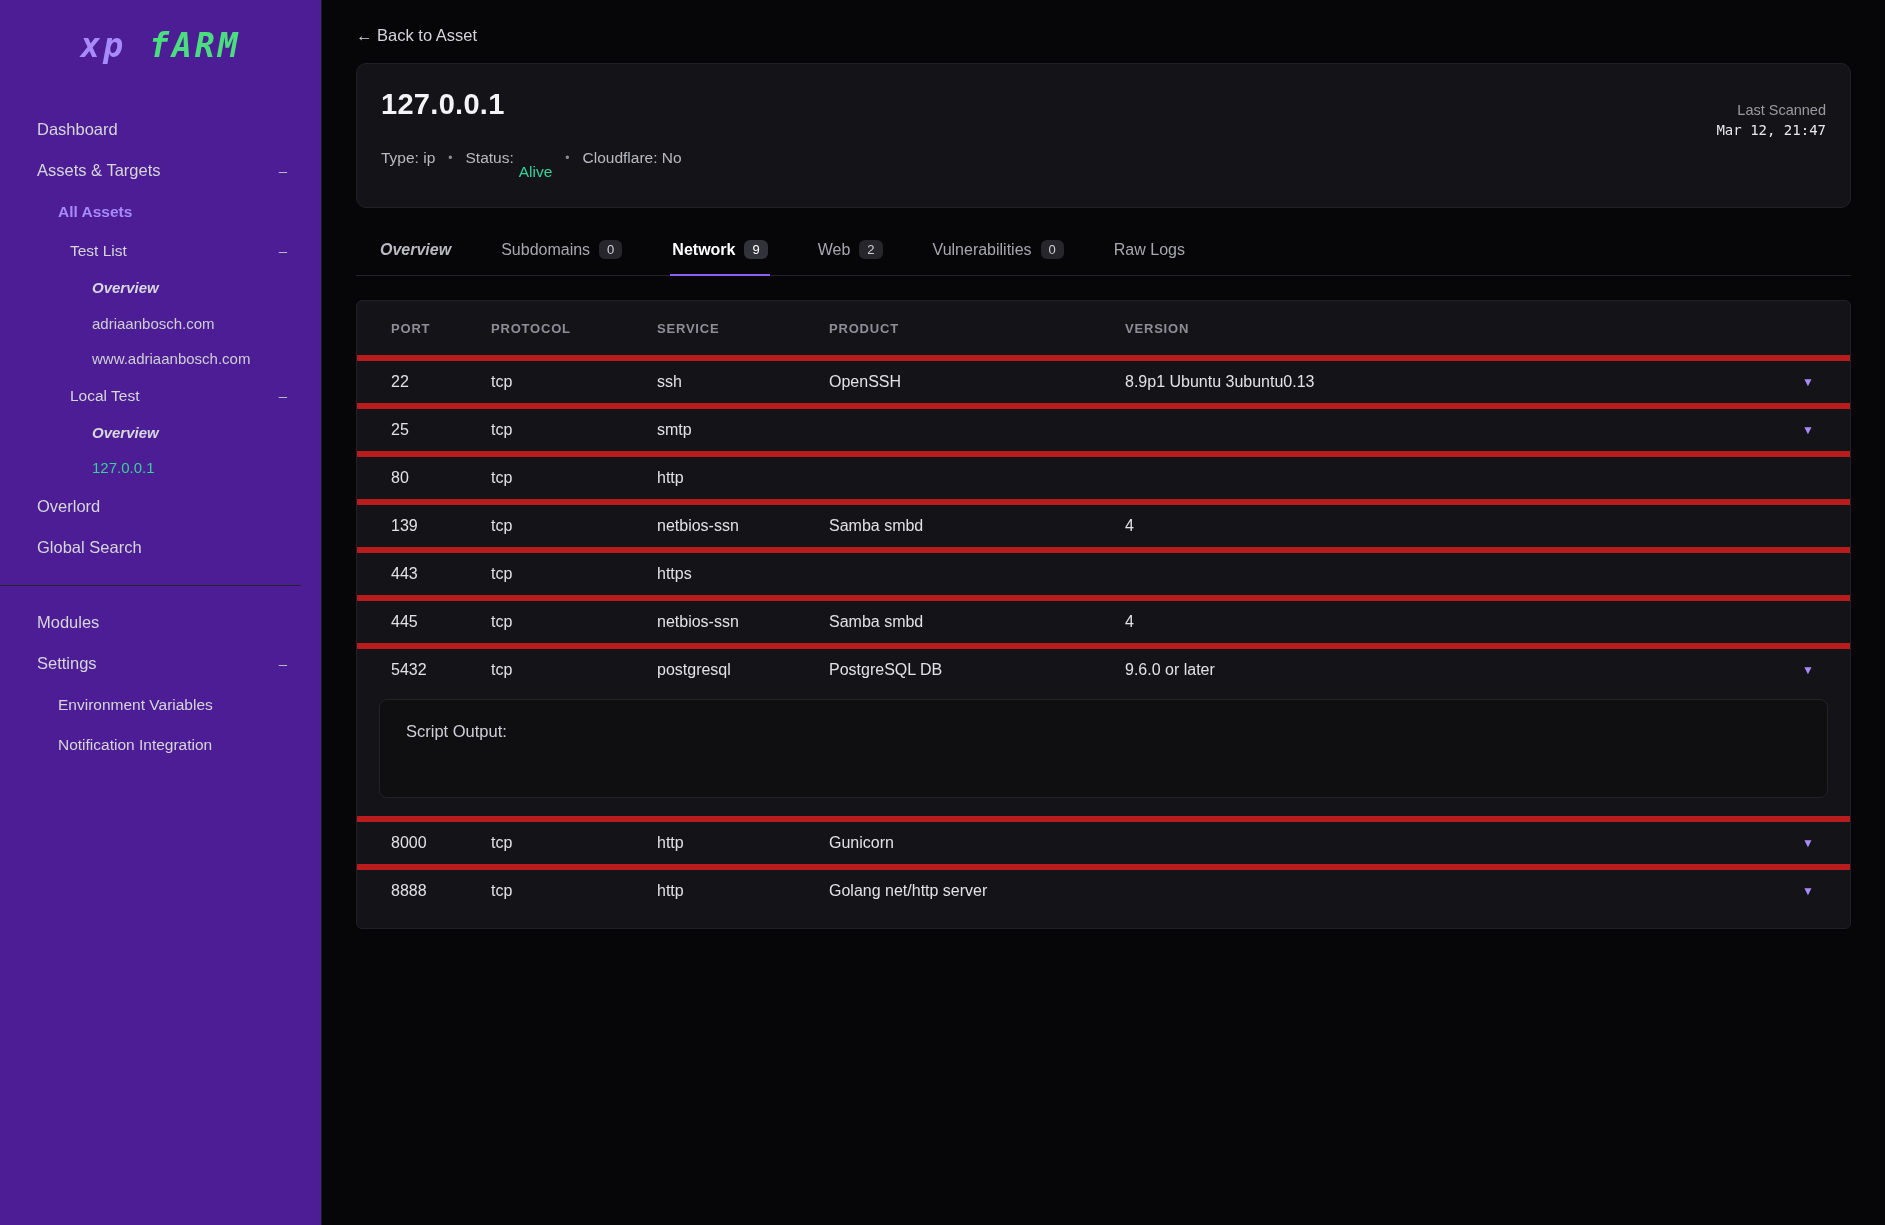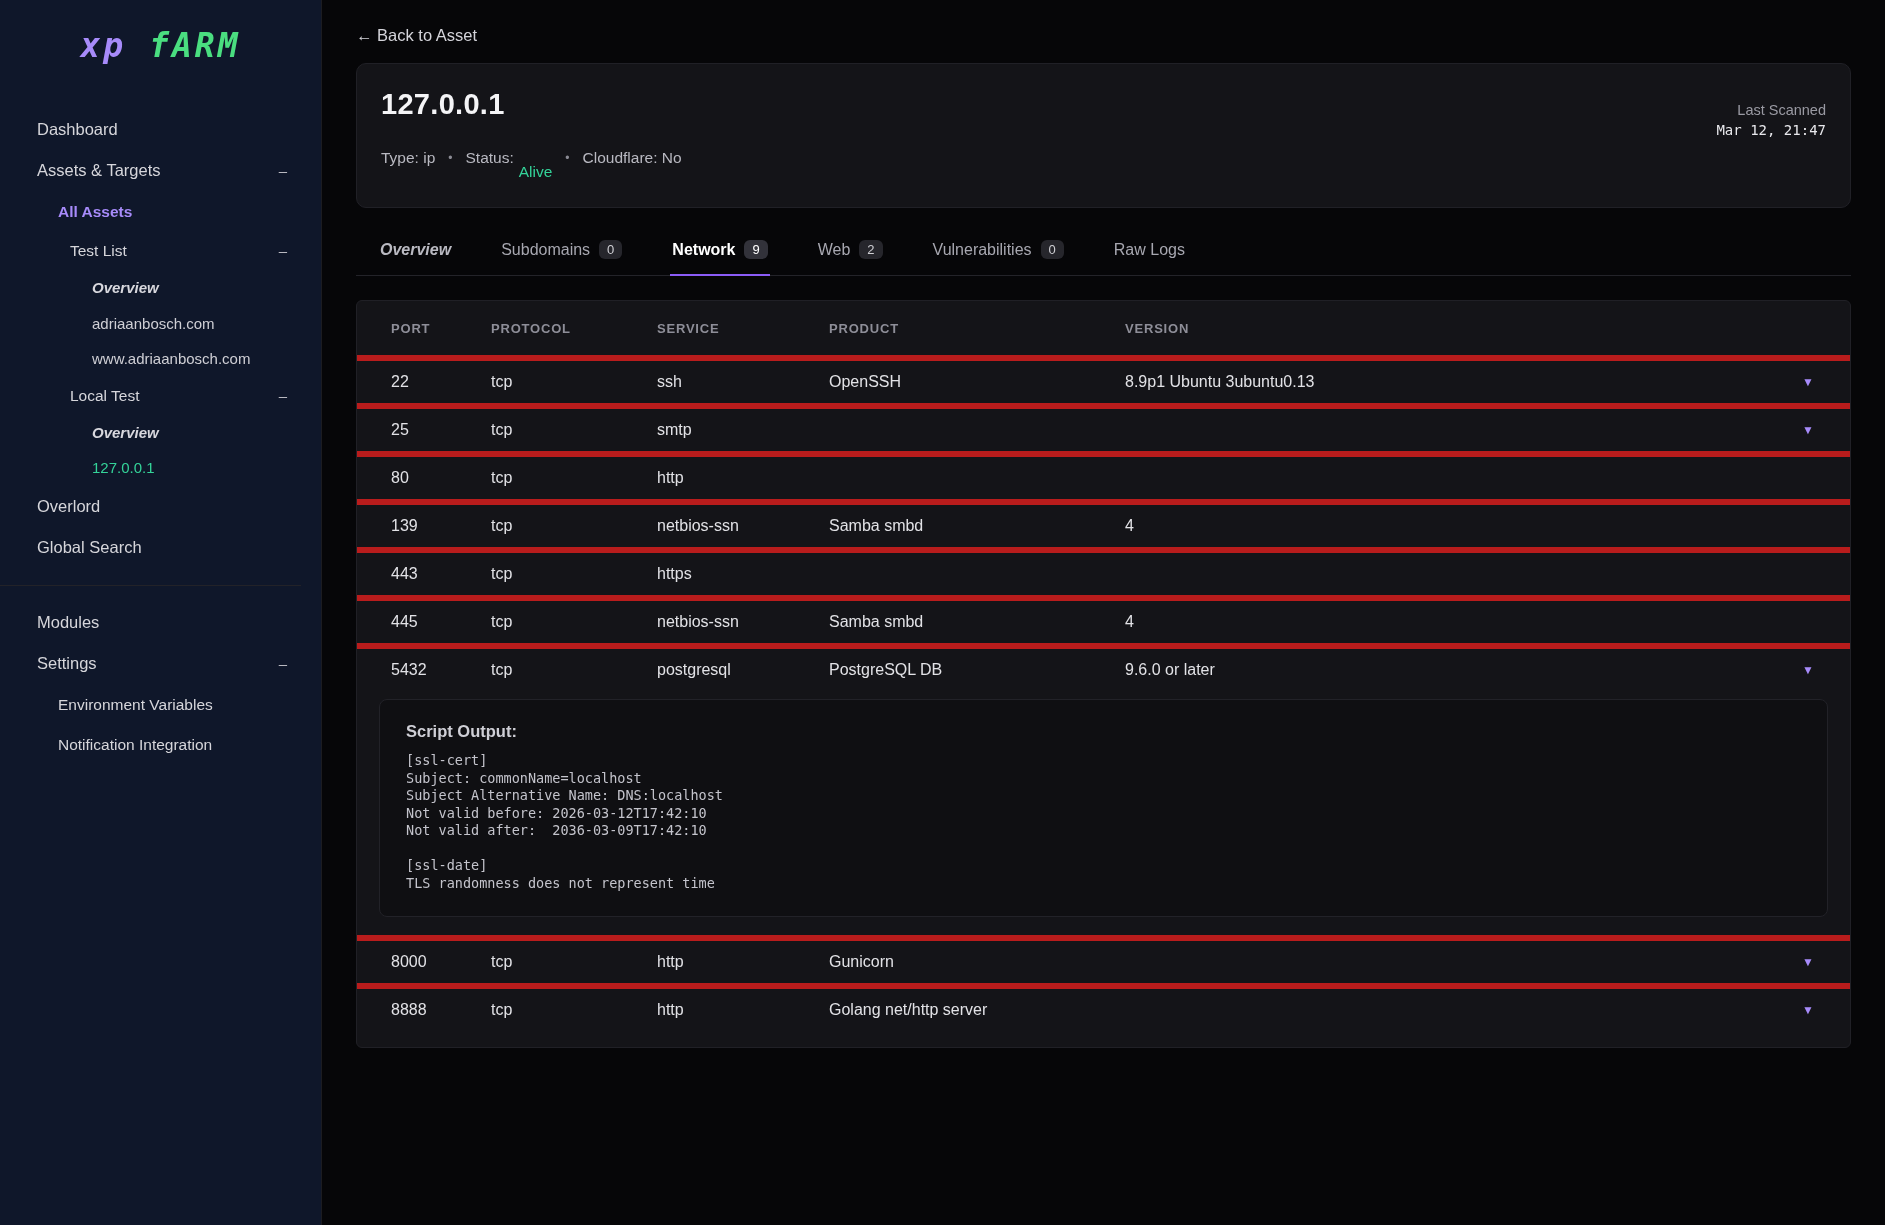--- a/index.html
+++ b/index.html
@@ -8,21 +8,21 @@
     background:#060608;
     color:#e4e4e7;
     font-family:"Liberation Sans", sans-serif;
     display:flex;
     overflow:hidden;
   }
 
   
   .sidebar {
     width:322px; flex-shrink:0; height:100%;
-    background:#0f172a;
+    background:#4c1d95;
     border-right:1px solid #1c1c21;
     padding-top:26px;
   }
   .logo {
     text-align:center;
     margin-bottom:44px;
     font-family:"DejaVu Sans Mono", monospace;
     font-size:33px; font-weight:bold; font-style:italic;
     letter-spacing:3px;
     cursor:pointer;
@@ -119,21 +119,21 @@
   .cell { padding:4px 8px 4px 0; }
   .cell.expand { text-align:right; color:#a78bfa; font-size:12px; padding-right:2px; cursor:pointer; }
 
   .script-panel {
     background:#0f0f12;
     border:1px solid #222228;
     border-radius:8px;
     margin:8px 22px 18px 22px;
     padding:22px 26px 24px 26px;
   }
-  .script-title { font-size:16.5px; font-weight:bold; color:#cfcfd6; margin-bottom:11px; }
+  .script-title { font-size:16.5px; font-weight:normal; color:#cfcfd6; margin-bottom:32px; }
   .script-text {
     font-family:"DejaVu Sans Mono", monospace;
     font-size:13.5px; line-height:1.3;
     color:#c4c4cc;
     white-space:pre;
   }
 </style>
 </head>
 <body>
 
@@ -316,28 +316,20 @@
       <div class="cell">5432</div>
       <div class="cell">tcp</div>
       <div class="cell">postgresql</div>
       <div class="cell">PostgreSQL DB</div>
       <div class="cell">9.6.0 or later</div>
       <div class="cell expand">▼</div>
     </div>
 
     <div class="script-panel">
       <div class="script-title">Script Output:</div>
-      <div class="script-text">[ssl-cert]
-Subject: commonName=localhost
-Subject Alternative Name: DNS:localhost
-Not valid before: 2026-03-12T17:42:10
-Not valid after:  2036-03-09T17:42:10
-
-[ssl-date]
-TLS randomness does not represent time</div>
     </div>
 
     <div class="t-row">
       <div class="cell">8000</div>
       <div class="cell">tcp</div>
       <div class="cell">http</div>
       <div class="cell">Gunicorn</div>
       <div class="cell"></div>
       <div class="cell expand">▼</div>
     </div>

